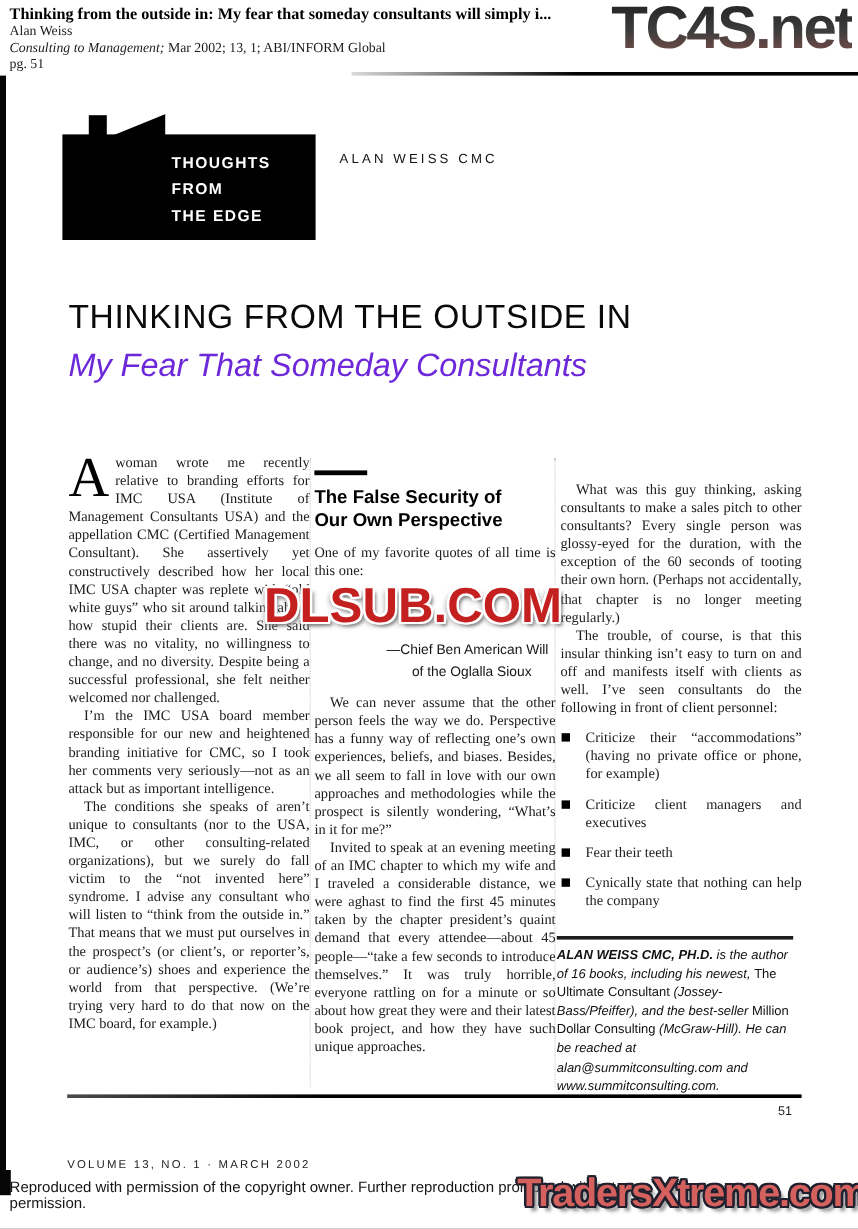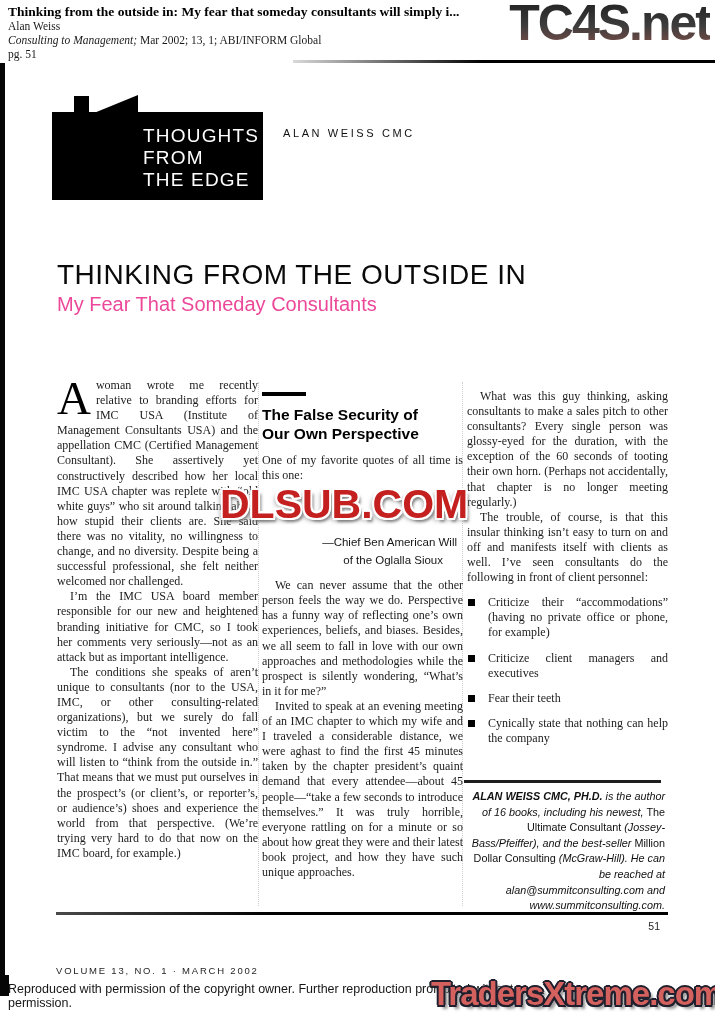--- a/index.html
+++ b/index.html
@@ -27,32 +27,32 @@
   .left-bar      { position:absolute; left:0; top:63px;  width:5px; height:930px; background:#060606; }
   .left-bar-foot { position:absolute; left:0; top:975px; width:9px; height:21px;  background:#060606; }
 
   
   .logo-flag-rect { position:absolute; left:74px; top:96px; width:15px; height:18px; background:#000; }
   .logo-flag-tri  { position:absolute; left:94px; top:95px; width:44px; height:18px; background:#000;
                     clip-path:polygon(0 100%, 100% 0, 100% 100%); }
   .logo-block {
     position:absolute; left:52px; top:112px; width:211px; height:88px; background:#000;
     box-sizing:border-box; padding:13px 0 0 91px;
-    color:#fff; font-family:"Liberation Sans", sans-serif; font-weight:400;
-    font-size:19px; line-height:22px; letter-spacing:1.2px;
+    color:#fff; font-family:"Liberation Sans", sans-serif; font-weight:700;
+    font-size:13px; line-height:22px; letter-spacing:1.2px;
   }
   .byline { position:absolute; left:283px; top:127px;
     font-family:"Liberation Sans", sans-serif; font-size:11px; letter-spacing:2.6px; color:#111;text-align:center; }
 
   
   .article-title { position:absolute; left:57px; top:248px;
-    font-family:"Liberation Sans", sans-serif; font-size:28px; letter-spacing:.5px; color:#0a0a0a;margin-top:11px; }
+    font-family:"Liberation Sans", sans-serif; font-size:28px; letter-spacing:.5px; color:#0a0a0a; }
   .article-subtitle { position:absolute; left:57px; top:286px;
-    font-family:"Liberation Sans", sans-serif; 
-    font-size:20px; line-height:37px; color:#ec4899; }
+    font-family:"Liberation Sans", sans-serif; font-style:italic;
+    font-size:27px; line-height:37px; color:#6d28d9; }
 
   
   .col { position:absolute; top:378px; width:201px;
          font-size:12px; line-height:15.1px; text-align:justify; }
   .col-1 { left:57px; } .col-2 { left:262px; } .col-3 { left:467px; }
   .col p { margin:0; }
   .col p.indent { text-indent:13px; }
   .dropcap { float:left; font-size:47px; line-height:37px; padding:2px 5px 0 0; color:#000; }
 
   .col-sep { position:absolute; top:382px; height:524px; width:0; border-left:1px dotted #cfcfcf; }
@@ -62,29 +62,29 @@
   .sec-rule { width:44px; height:4px; background:#000; margin:14px 0 9px 0; }
   .sec-heading { font-family:"Liberation Sans", sans-serif; font-weight:700;
                  font-size:15.5px; line-height:19px; color:#000; text-align:left; margin:0 0 10px 0; }
   .quote-space { height:50px; }
   .attribution { font-family:"Liberation Sans", sans-serif; font-size:11.5px;
                  line-height:18px; text-align:right; color:#161616; }
   .attr-1 { padding-right:6px; } .attr-2 { padding-right:20px; }
   .after-attr { margin-top:9px !important; }
 
   
-  .col-3 .first { margin-top:11px; }
+  .col-3 .first { margin-top:23px; }
   .bullets { list-style:none; margin:9px 0 0 0; padding:0; }
   .bullets li { position:relative; padding-left:21px; margin-top:10px; }
   .bullets li::before { content:""; position:absolute; left:1px; top:4px; width:7px; height:7px; background:#000; }
 
   .bio-rule { position:absolute; left:464px; top:780px; width:197px; height:2.5px; background:#1e1e1e; }
   .bio { position:absolute; left:464px; top:789px; width:201px;
          font-family:"Liberation Sans", sans-serif; font-style:italic;
-         font-size:10.8px; line-height:15.6px; color:#101010; text-align:right; }
+         font-size:10.8px; line-height:15.6px; color:#101010; text-align:left; }
   .bio .bio-name { font-weight:700; }
   .bio .roman { font-style:normal; }
 
   
   .footer-rule { position:absolute; left:56px; top:912px; width:612px; height:2.5px;
                  background:linear-gradient(90deg,#4a4a4a,#000 35%); }
   .footer-vol  { position:absolute; left:56px; top:921px;
                  font-family:"Liberation Sans", sans-serif; font-size:9.5px; letter-spacing:1.8px; color:#1f1f1f;margin-top:44px; }
   .footer-page { position:absolute; right:55px; top:920px;
                  font-family:"Liberation Sans", sans-serif; font-size:10.5px; color:#1f1f1f; }

